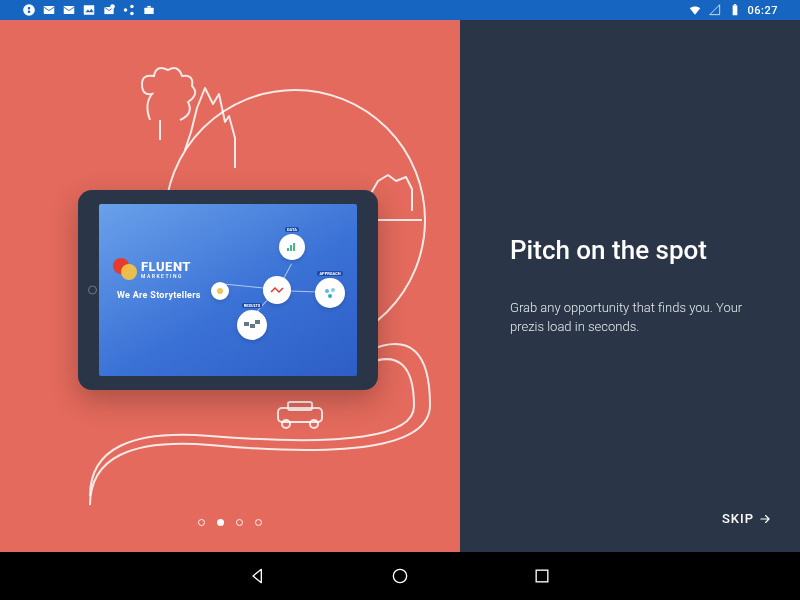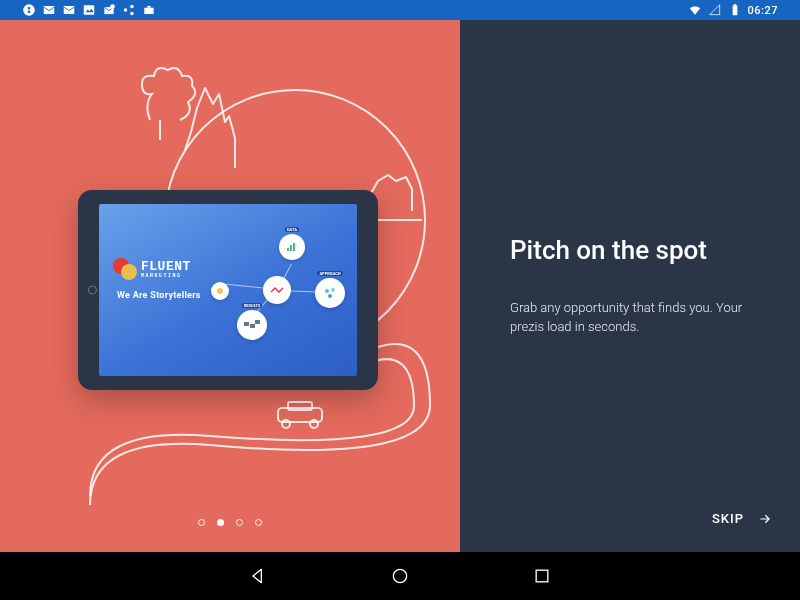--- a/index.html
+++ b/index.html
@@ -10,37 +10,37 @@
   .statusbar .left, .statusbar .right { display: flex; align-items: center; gap: 6px; }
   .statusbar .ic { width: 14px; height: 14px; display: inline-flex; align-items: center; justify-content: center; }
   .statusbar svg { width: 14px; height: 14px; fill: #fff; }
   .statusbar .clock { font-weight: 500; letter-spacing: 0.5px; }
   
   .content { flex: 1 1 auto; display: flex; position: relative; }
   .left-pane { width: 460px; background: #e36a5c; position: relative; overflow: hidden; }
   .right-pane { flex: 1; background: #2a3647; color: #fff; display: flex; flex-direction: column; justify-content: center; padding: 0 50px; position: relative; }
   .right-pane h1 { font-size: 26px; font-weight: 500; margin-bottom: 34px; }
   .right-pane p { font-size: 13px; line-height: 1.45; color: #e8ecef; font-weight: 300; }
-  .skip { position: absolute; bottom: 26px; right: 28px; color: #fff; font-size: 13px; letter-spacing: 1px; display: flex; align-items: center; gap: 14px; cursor: pointer; font-weight: 500; }
+  .skip { position: absolute; bottom: 26px; right: 28px; color: #fff; font-size: 13px; letter-spacing: 1px; display: flex; align-items: center; gap: 4px; cursor: pointer; font-weight: 500; }
   .skip svg { width: 14px; height: 14px; fill: #fff; }
   
   .dots { position: absolute; bottom: 26px; left: 50%; transform: translateX(-50%); display: flex; gap: 12px; }
   .dot { width: 7px; height: 7px; border-radius: 50%; border: 1px solid rgba(255,255,255,0.9); background: transparent; cursor: pointer; }
   .dot.active { background: #fff; }
   
   .illus { position: absolute; inset: 0; }
   .illus svg.bg { position: absolute; top: 0; left: 0; width: 100%; height: 100%; }
   .tablet { position: absolute; top: 170px; left: 78px; width: 300px; height: 200px; background: #2a3647; border-radius: 14px; box-shadow: 0 10px 28px rgba(0,0,0,0.25); display: flex; align-items: center; justify-content: center; }
   .tablet .homebtn { position: absolute; left: 10px; top: 50%; transform: translateY(-50%); width: 9px; height: 9px; border: 1.5px solid #6d7888; border-radius: 50%; }
   .screen { width: 258px; height: 172px; border-radius: 2px; background: linear-gradient(150deg, #6aa1ea 0%, #3b72d6 55%, #2d5ec6 100%); position: relative; overflow: hidden; color: #fff; }
   .screen .brand { position: absolute; top: 54px; left: 14px; display: flex; align-items: center; gap: 2px; }
   .brand-logo { position: relative; width: 26px; height: 22px; }
   .brand-logo .c1 { position: absolute; width: 16px; height: 16px; border-radius: 50%; background: #e33b2e; top: 0; left: 0; }
   .brand-logo .c2 { position: absolute; width: 16px; height: 16px; border-radius: 50%; background: #f6c443; top: 6px; left: 8px; opacity: 0.92; }
-  .brand-text { font-weight: 800; font-size: 13px; letter-spacing: 0.5px; line-height: 1; font-family: Liberation Mono, monospace; }
+  .brand-text { font-weight: 800; font-size: 13px; letter-spacing: 0.5px; line-height: 1; }
   .brand-text .sub { display:block; font-size: 5px; letter-spacing: 1.5px; font-weight: 600; margin-top: 1px; }
   .tagline { position: absolute; top: 86px; left: 18px; font-size: 9px; font-weight: 700; letter-spacing: 0.3px; text-align: center; }
   .hub { position: absolute; top: 0; left: 0; width: 100%; height: 100%; }
   .node { position: absolute; background: #fff; border-radius: 50%; box-shadow: 0 2px 4px rgba(0,0,0,0.15); display: flex; align-items: center; justify-content: center; font-size: 4px; font-weight: 700; color: #2a5; }
   .node .lbl { position: absolute; top: -7px; font-size: 4px; background: #1d4aa8; color: #fff; padding: 0 2px; border-radius: 2px; }
   .line { position: absolute; background: rgba(255,255,255,0.6); height: 1px; transform-origin: 0 0; }
   
   .navbar { height: 48px; background: #000; display: flex; align-items: center; justify-content: center; gap: 120px; }
   .navbar .nbtn { width: 22px; height: 22px; display: flex; align-items: center; justify-content: center; cursor: pointer; }
   .navbar svg { width: 20px; height: 20px; stroke: #fff; fill: none; stroke-width: 1.6; }

